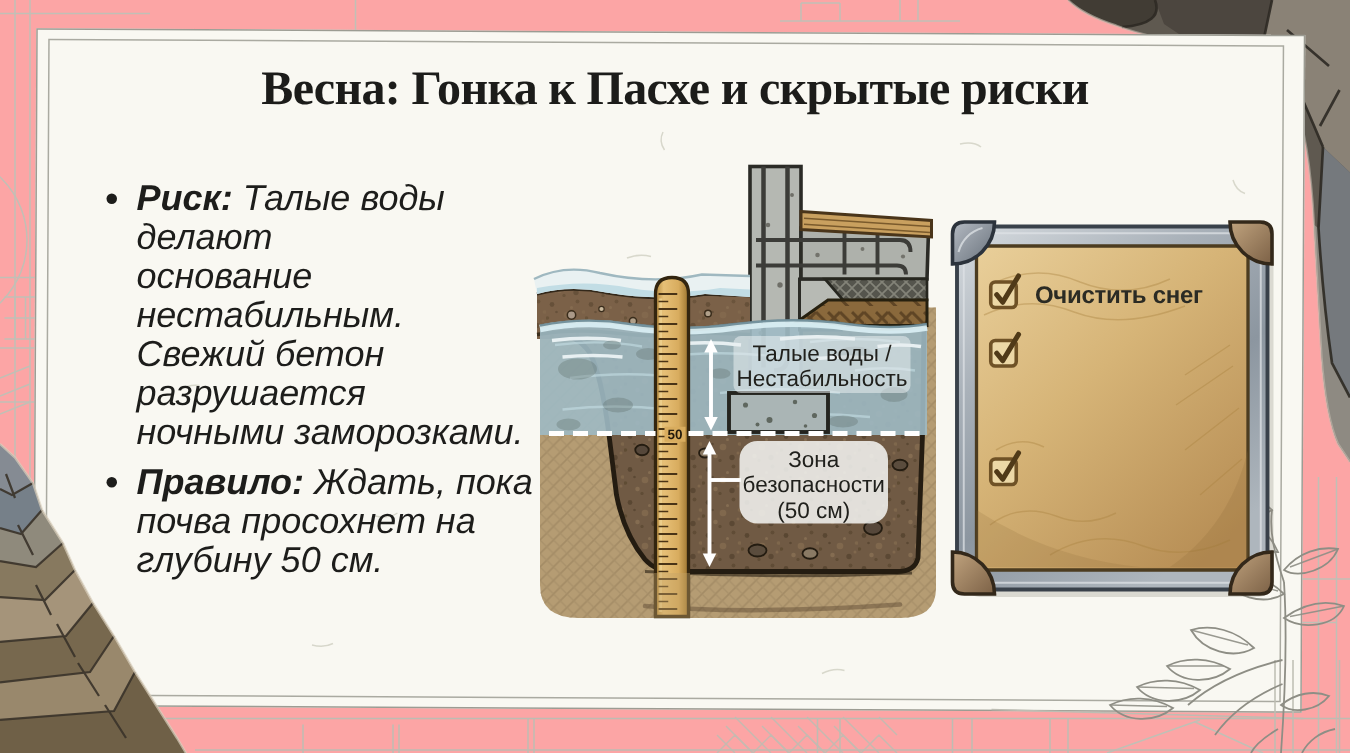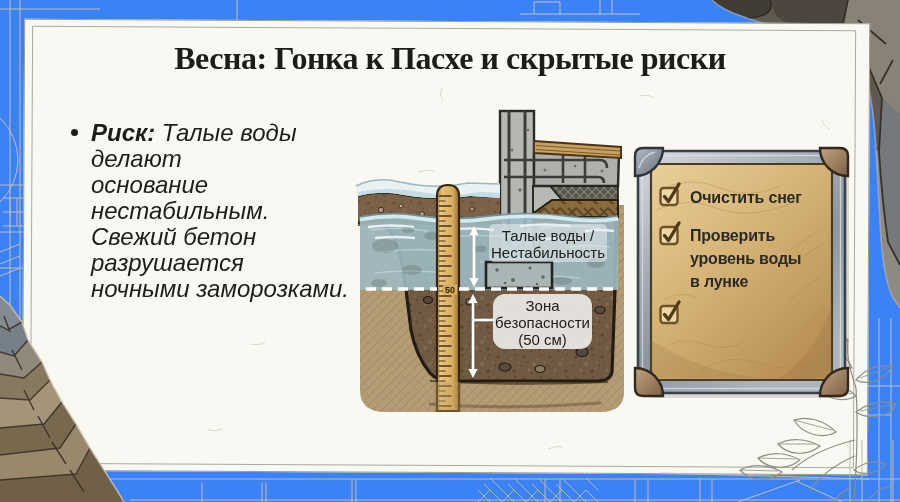--- a/index.html
+++ b/index.html
@@ -1,17 +1,17 @@
 <!DOCTYPE html>
 <html><head>
 <meta charset="utf-8">
 <style>
   html,body{margin:0;padding:0;}
   .page{position:relative;width:900px;height:502px;overflow:hidden;
-        background:#3b82f6;font-family:"Liberation Sans",sans-serif;}
+        background:#fca5a5;font-family:"Liberation Sans",sans-serif;}
   .abs{position:absolute;}
   .card{position:absolute;left:23px;top:20.5px;width:844px;height:450px;
         background:#f9f8f2;border:1px solid #9c9c93;transform:rotate(0.3deg);}
   .card-inner{position:absolute;left:7px;top:6px;right:13px;bottom:6px;
         border:1px solid #aaaaa1;}
   .title{position:absolute;left:0;top:40px;width:900px;text-align:center;
          font-family:"Liberation Serif",serif;font-size:32px;font-weight:700;color:#1c1c1a;
          letter-spacing:-0.45px;}
   .bullets{position:absolute;left:62px;top:120px;width:310px;
            font-size:24px;line-height:26px;color:#1d1d1b;font-style:italic;}
@@ -91,20 +91,21 @@
     <path d="M202,483 V502 M262,483 V502 M266,483 V502 M352,479 V502 M356,479 V502 M545,479 V502 M560,479 V502 M635,479 V502 M648,479 V502 M700,479 V502 M712,479 V502 M850,440 V502 M862,440 V502 M893,440 V502"></path>
   </g>
 </svg>
 
 <div class="title">Весна: Гонка к Пасхе и скрытые риски</div>
 
 <div class="bullets">
 
   <div class="item"><b>Риск:</b> Талые воды делают<br>основание нестабильным.<br>Свежий бетон разрушается<br>ночными заморозками.</div>
 
+  <div class="item"><b>Правило:</b> Ждать, пока<br>почва просохнет на<br>глубину 50 см.</div>
 
 </div>
 
 <svg class="abs" style="left:352px;top:98px" width="296" height="348" viewBox="352 98 296 348">
   <defs>
     <pattern id="hatch" width="9" height="9" patternUnits="userSpaceOnUse">
       <path d="M0,9 L9,0 M-1,1 L1,-1 M8,10 L10,8" stroke="#98815d" stroke-width="1.1" fill="none"></path>
       <path d="M0,0 L9,9" stroke="#a18a65" stroke-width="0.9" fill="none"></path>
     </pattern>
     <pattern id="speck" width="26" height="22" patternUnits="userSpaceOnUse">
@@ -364,21 +365,20 @@
   </g>
 
   <g>
     <rect x="660.5" y="306" width="17" height="17" rx="3" fill="#ecd8a6" stroke="#6f5226" stroke-width="2.4"></rect>
     <path d="M664.5,314.5 L668.5,319.5 L679,302" fill="none" stroke="#503a18" stroke-width="3.4" stroke-linecap="round" stroke-linejoin="round"></path>
   </g>
 </svg>
 
 <div class="plaque-text" style="top:186px">Очистить снег</div>
 
-<div class="plaque-text" style="top:224px">Проверить<br>уровень воды<br>в лунке</div>
 
 
 <svg class="abs" style="left:0;top:290px" width="135" height="212" viewBox="0 290 135 212">
   <path d="M0,296 L10,305 L22,322 L28,340 L42,362 L50,380 L62,402 L76,424 L90,448 L104,470 L118,492 L124,502 L0,502 Z" fill="#7d7260"></path>
   <path d="M0,296 L10,305 L22,322 L8,330 L0,326 Z" fill="#858b93"></path>
   <path d="M0,326 L8,330 L22,322 L28,340 L14,356 L0,352 Z" fill="#768089"></path>
   <path d="M0,352 L14,356 L28,340 L42,362 L24,378 L0,374 Z" fill="#8f8a7c"></path>
   <path d="M0,374 L24,378 L42,362 L50,380 L30,400 L0,398 Z" fill="#87795f"></path>
   <path d="M0,398 L30,400 L50,380 L62,402 L44,424 L0,428 Z" fill="#a5947a"></path>
   <path d="M0,428 L44,424 L62,402 L76,424 L60,448 L0,455 Z" fill="#77684e"></path>

